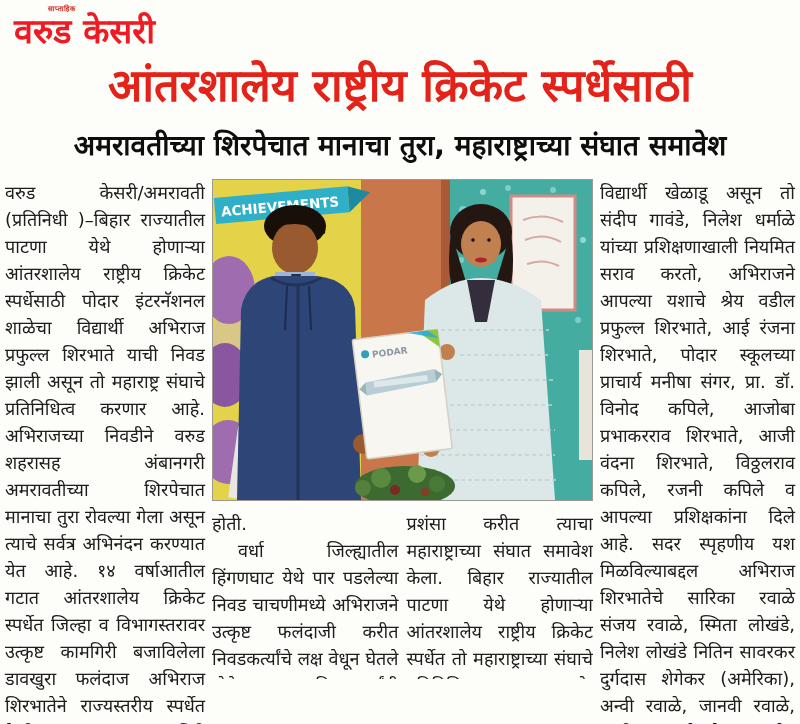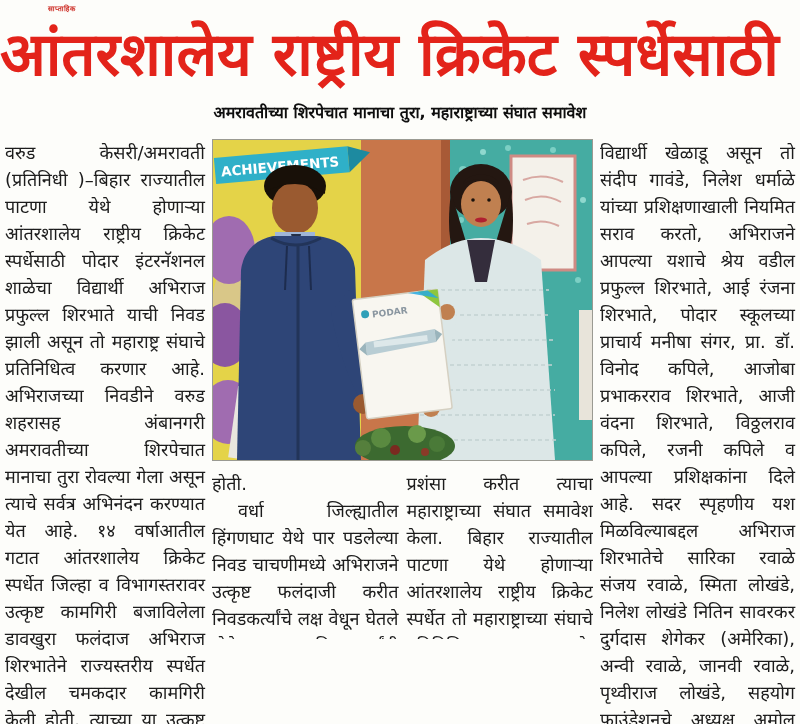--- a/index.html
+++ b/index.html
@@ -16,26 +16,26 @@
   .masthead .tagline {
     display:block; font-size:7px; color:#cc2a22; margin-left:34px; margin-bottom:1px;
     font-weight:bold; letter-spacing:0.5px;
   }
   .masthead .masthead-title {
     font-size:34px; font-weight:bold; color:#ee1b23; letter-spacing:0;
   }
 
   
   .headline {
-    text-align:left; color:#e3231a; font-weight:bold;
-    font-size:60px; line-height:1.17; margin-top:6px;
+    text-align:center; color:#e3231a; font-weight:bold;
+    font-size:45px; line-height:1.17; margin-top:12px;
   }
   .subheadline {
     text-align:center; color:#0e0e0e; font-weight:bold;
-    font-size:16px; margin-top:12px;
+    font-size:28px; margin-top:12px;
   }
 
   
   .article {
     display:flex; gap:7px; padding:0 5px; margin-top:16px;
     height:500px;
   }
   .body-text {
     font-size:18px; line-height:27px; text-align:justify;
     font-weight:500; color:#1c1c1c;
@@ -55,20 +55,21 @@
   .mid-col  { flex:1; }
   .indent   { text-indent:26px; }
 </style>
 </head>
 <body>
 
 <div class="page">
 
   <div class="masthead">
     <span class="tagline">साप्ताहिक</span>
+    <span class="masthead-title">वरुड केसरी</span>
   </div>
 
   <div class="headline">
     <div>आंतरशालेय राष्ट्रीय क्रिकेट स्पर्धेसाठी</div>
   </div>
 
   <div class="subheadline">अमरावतीच्या शिरपेचात मानाचा तुरा, महाराष्ट्राच्या संघात समावेश</div>
 
   <div class="article">
 

